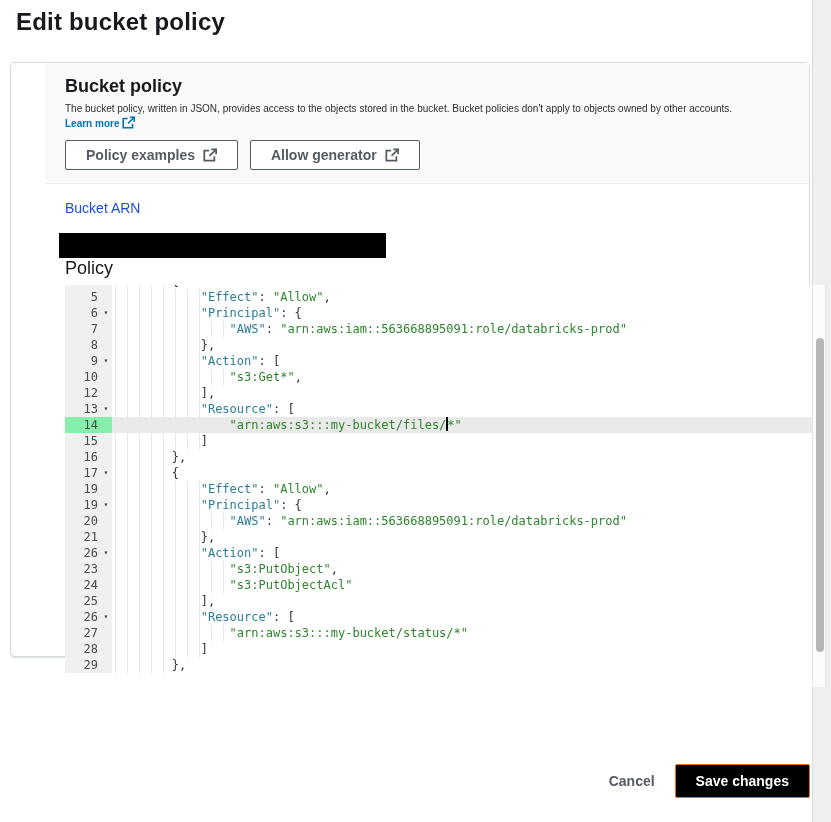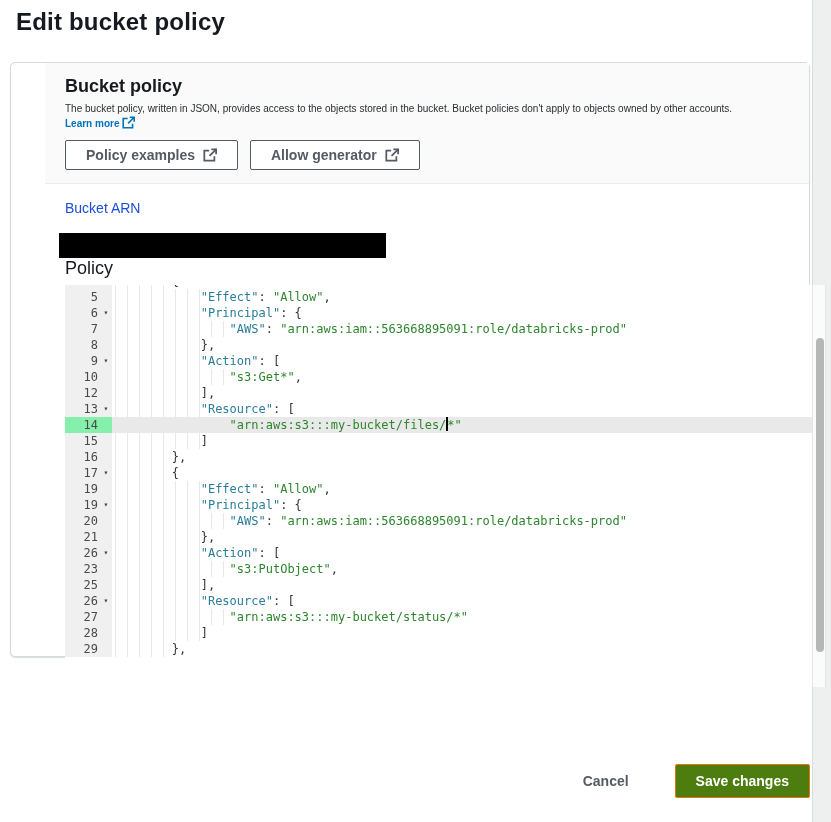--- a/index.html
+++ b/index.html
@@ -55,24 +55,24 @@
   .cursor { display: inline-block; width: 0; height: 14px; border-left: 2px solid #000;
     vertical-align: -2px; margin-right: -1px; }
 
   .vscroll { position: absolute; top: 0; right: 0; width: 14px; height: 402px;
     background: #fbfbfb; border-left: 1px solid #e6e6e6; border-right: 1px solid #e6e6e6; }
   .vthumb { position: absolute; top: 53px; left: 3px; width: 8px; height: 314px;
     background: #b6b6b6; border-radius: 4px; }
 
   
   .footer { position: absolute; left: 10px; top: 764px; width: 800px;
-    display: flex; justify-content: flex-end; align-items: center; gap: 46px; }
+    display: flex; justify-content: flex-end; align-items: center; gap: 20px; }
   .cancel-btn { background: transparent; border: none; color: #545b64; font-weight: 700;
     font-size: 14px; cursor: pointer; font-family: "Liberation Sans", sans-serif; }
-  .save-btn { background: #4d7c0f; border: 1px solid #ec7211; border-radius: 2px;
+  .save-btn { background: #000000; border: 1px solid #ec7211; border-radius: 2px;
     color: #ffffff; font-weight: 700; font-size: 14px; padding: 7px 20px; height: 34px;
     cursor: pointer; font-family: "Liberation Sans", sans-serif; }
 </style>
 </head>
 <body>
 
 <div class="right-strip"></div>
 
 <h1 class="page-title">Edit bucket policy</h1>
 
@@ -241,20 +241,27 @@
           </div>
           <div class="ed-line">
             <span class="gut">
               <span class="num">23</span>
               <span class="fold"></span>
             </span>
             <span class="code"><span class="ind" style="width: 16ch;"></span><span class="tk-s">"s3:PutObject"</span><span class="tk-p">,</span></span>
           </div>
           <div class="ed-line">
             <span class="gut">
+              <span class="num">24</span>
+              <span class="fold"></span>
+            </span>
+            <span class="code"><span class="ind" style="width: 16ch;"></span><span class="tk-s">"s3:PutObjectAcl"</span></span>
+          </div>
+          <div class="ed-line">
+            <span class="gut">
               <span class="num">25</span>
               <span class="fold"></span>
             </span>
             <span class="code"><span class="ind" style="width: 12ch;"></span><span class="tk-p">],</span></span>
           </div>
           <div class="ed-line">
             <span class="gut">
               <span class="num">26</span>
               <span class="fold">▾</span>
             </span>

